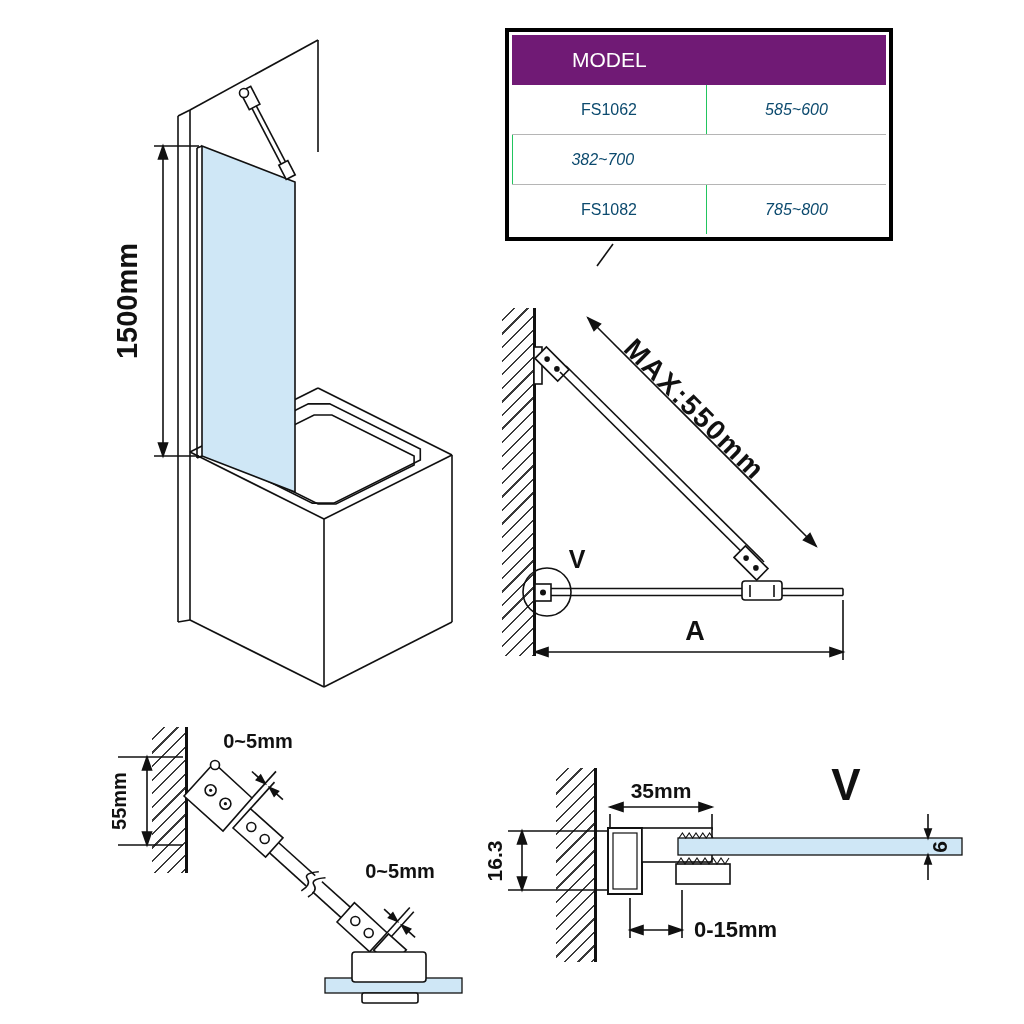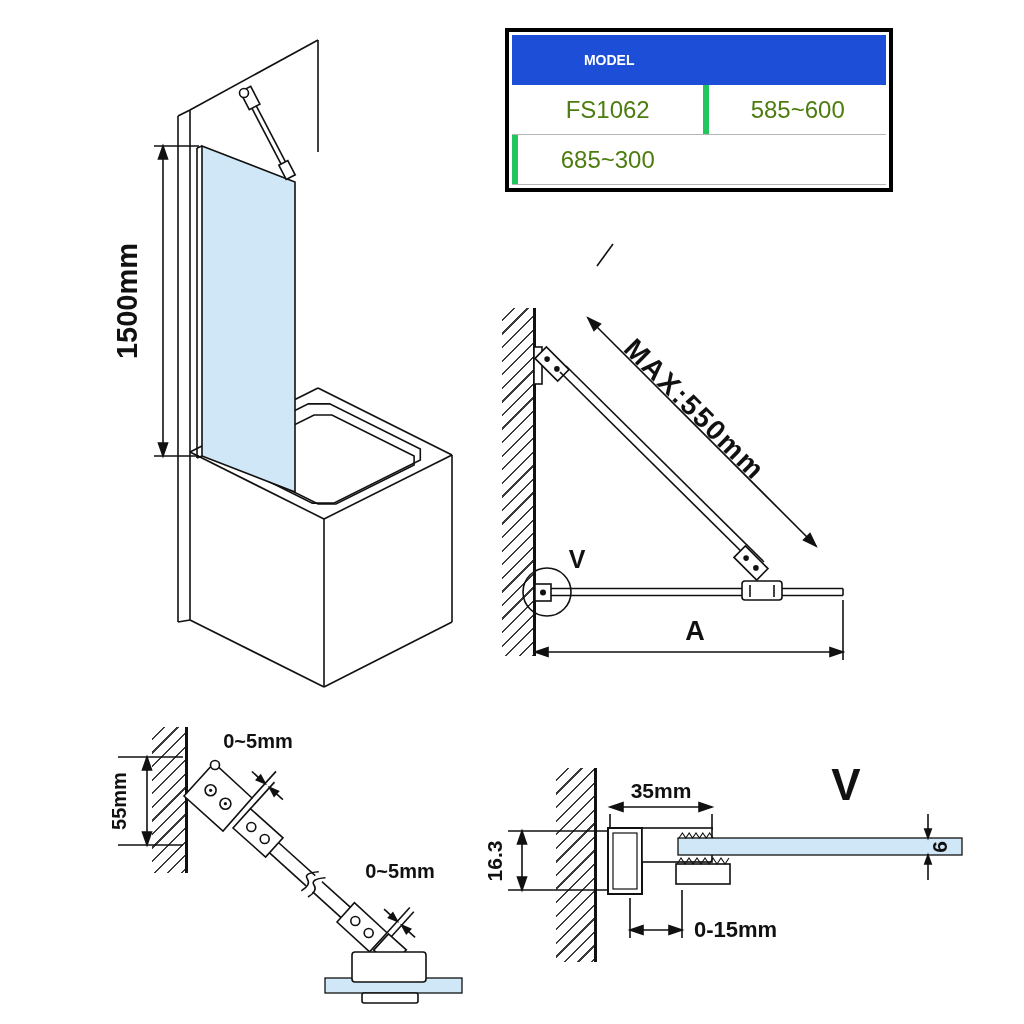--- a/index.html
+++ b/index.html
@@ -8,29 +8,29 @@
   
   .hatch{position:absolute;
          background:repeating-linear-gradient(135deg,transparent 0 8px,#3a3a3a 8px 9.6px);
          border-right:3px solid #111;}
   .hatch-side{left:502px;top:308px;width:31px;height:348px;}
   .hatch-bracket{left:152px;top:727px;width:33px;height:146px;}
   .hatch-section{left:556px;top:768px;width:38px;height:194px;}
   
   .spec-table{position:absolute;left:505px;top:28px;width:388px;
               border:4px solid #000;background:#fff;padding:3px;box-sizing:border-box;}
-  .spec-header{display:flex;background:#1d4ed8;color:#fff;height:50px;
-               font-weight:bold;font-size:14px;}
+  .spec-header{display:flex;background:#701a75;color:#fff;height:50px;
+               font-weight:normal;font-size:21px;}
   .spec-row{display:flex;height:49px;border-bottom:1px solid #b5b5b5;
-            font-size:24px;color:#4d7c0f;}
+            font-size:16px;color:#0c4a6e;}
   .spec-row.last{border-bottom:none;}
   .cell{display:flex;align-items:center;justify-content:center;}
   .col-model{width:52%;}
   .col-amm{width:48%;}
-  .spec-row .col-amm{border-left:6px solid #22c55e;}
+  .spec-row .col-amm{border-left:1px solid #22c55e;font-style:italic;}
   svg.drawing{position:absolute;left:0;top:0;}
   svg text{font-family:"Liberation Sans",sans-serif;font-weight:bold;fill:#111;}
 </style>
 </head>
 <body>
 
 <div class="canvas">
 
   <div class="hatch hatch-side"></div>
   <div class="hatch hatch-bracket"></div>
@@ -38,21 +38,25 @@
 
   <div class="spec-table">
     <div class="spec-header">
       <div class="cell col-model">MODEL</div>
     </div>
     <div class="spec-row">
       <div class="cell col-model">FS1062</div>
       <div class="cell col-amm">585~600</div>
     </div>
     <div class="spec-row">
-      <div class="cell col-amm">685~300</div>
+      <div class="cell col-amm">382~700</div>
+    </div>
+    <div class="spec-row last">
+      <div class="cell col-model">FS1082</div>
+      <div class="cell col-amm">785~800</div>
     </div>
   </div>
 
   <svg class="drawing" width="1024" height="1024" viewBox="0 0 1024 1024">
     <defs>
       <g id="ah">
           <path d="M0,0 L-13,4.5 L-13,-4.5 Z"></path>
         </g>
       <g id="ahs">
           <path d="M0,0 L-9,3.2 L-9,-3.2 Z"></path>

